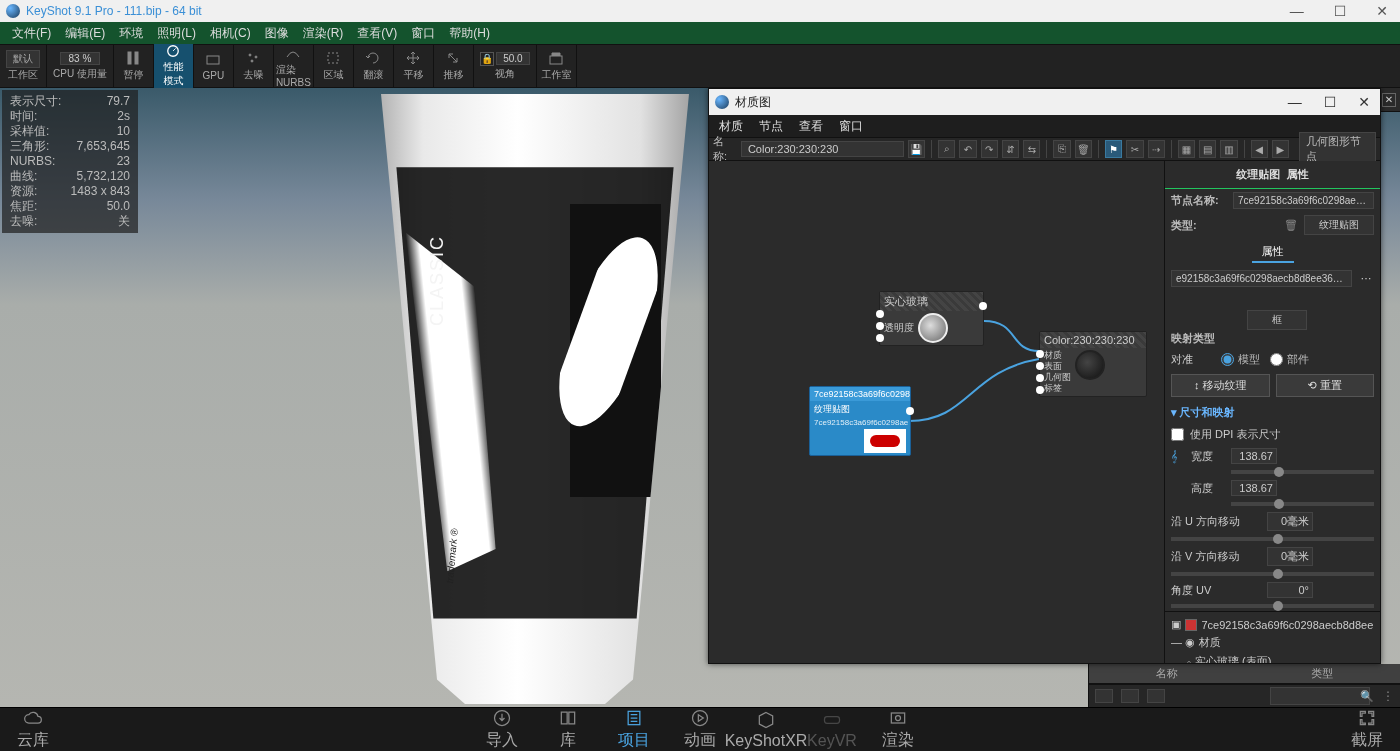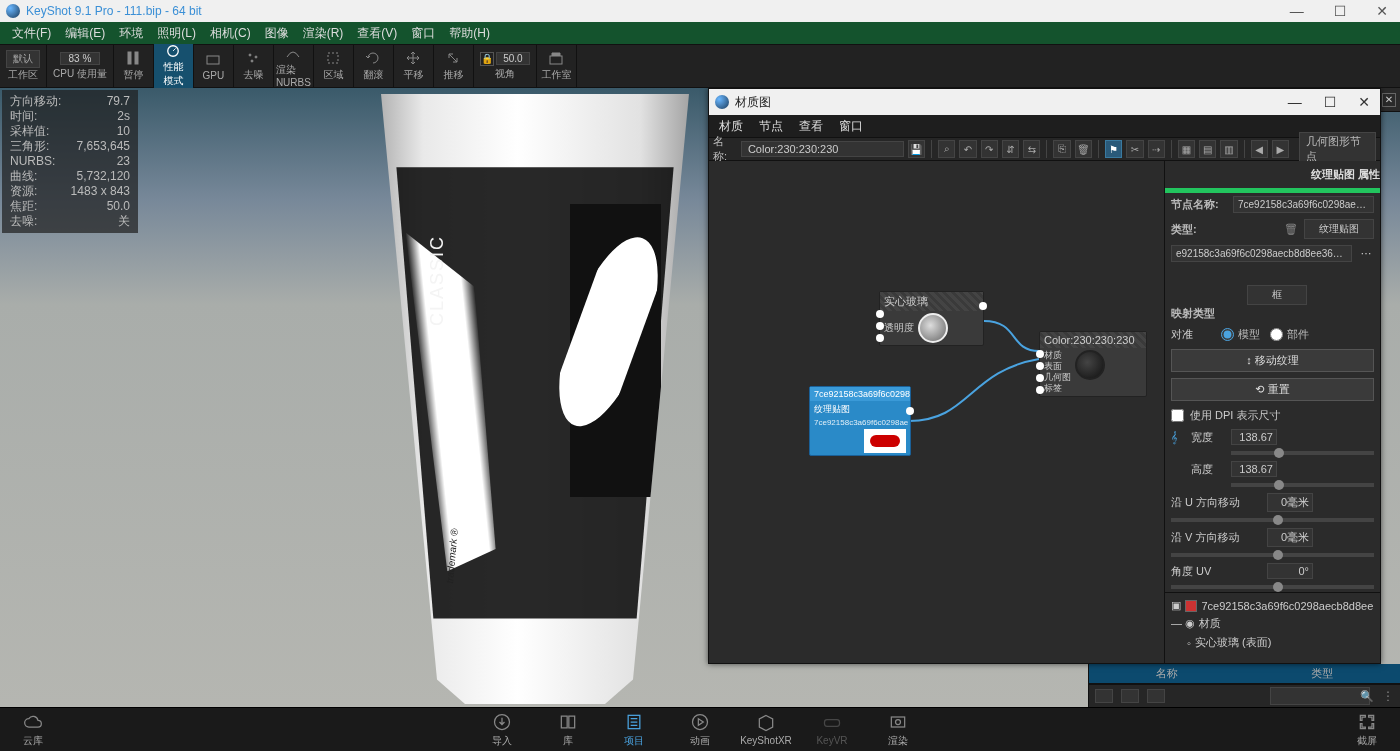--- a/index.html
+++ b/index.html
@@ -74,58 +74,58 @@
 .node.tex { background:#2a8ac8; border:1px solid #1a6098;}
 .node.tex .nh{ background:#3a9ad8; color:#fff; font-size:9px; white-space:nowrap; overflow:hidden;}
 .node.tex .nb{ color:#fff; font-size:9px;}
 .node.tex .timg{ width:42px; height:24px; background:#fff; display:flex; align-items:center; justify-content:center;}
 .node.tex .timg div{ width:30px; height:12px; background:#c00; border-radius:6px;}
 
 svg.wire { position:absolute; left:0; top:0; width:100%; height:100%; pointer-events:none;}
 
 
 .props { width:216px; background:#2b2b2b; border-left:1px solid #111; display:flex; flex-direction:column; overflow:auto; font-size:11px;}
-.props .phead { text-align:right; padding:6px 0; color:#ddd; font-weight:bold; border-bottom:5px solid #22c55e;}
+.props .phead { text-align:center; padding:6px 0; color:#ddd; font-weight:bold; border-bottom:1px solid #22c55e;font-family:Liberation Mono, monospace;}
 .props .prow { display:flex; align-items:center; padding:3px 6px; gap:6px;}
 .props .prow .pl{ width:56px; color:#bbb;font-weight:bold;}
 .props .prow .pv{ flex:1; background:#333; border:1px solid #444; padding:2px 4px; color:#ccc; font-size:10px; white-space:nowrap; overflow:hidden; text-overflow:ellipsis;}
 .props .ptabs { display:flex; justify-content:center; gap:10px; padding:4px 0;}
 .props .ptabs span{ padding:2px 10px; border-bottom:2px solid transparent; cursor:pointer; color:#aaa;}
 .props .ptabs span.active{ color:#fff; border-bottom-color:#4aa3e0;}
 .props .radio { display:flex; gap:10px; padding:3px 6px; align-items:center;}
 .props .radio label{display:flex; gap:4px; align-items:center; color:#bbb;}
 .props .radio input{accent-color:#4aa3e0;}
-.props .btnrow { display:flex; gap:6px; padding:4px 6px;flex-direction:column;}
+.props .btnrow { display:flex; gap:6px; padding:4px 6px;}
 .props .btnrow button{ flex:1; background:#3a3a3a; border:1px solid #555; color:#ddd; padding:3px 0; font-size:11px; cursor:pointer;}
 .props .sechead { color:#6ab7ff; padding:4px 6px; font-weight:bold;}
 .props .sechead::before{content:"▾ "; color:#6ab7ff;}
 .props .chk{display:flex; gap:6px; padding:3px 6px; align-items:center;}
 .props .slider{ display:flex; align-items:center; gap:6px; padding:3px 6px;}
 .props .slider .track{ flex:1; height:4px; background:#444; position:relative;}
 .props .slider .track .knob{ position:absolute; top:-3px; width:10px; height:10px; border-radius:50%; background:#888;}
 .props .slider .num{ width:46px; text-align:right; background:#333; border:1px solid #444; padding:1px 3px;}
 .props .slider .ico{ color:#4aa3e0; width:14px;}
 .props .tree { padding:4px 6px; border-top:1px solid #111;}
 .props .tree .ti { display:flex; gap:4px; align-items:center; padding:2px 0;}
 .props .tree .ti .sw{ width:12px;height:12px; border:1px solid #666;}
 .props .tree .indent{ padding-left:16px;}
 
 
 .matlist { position:absolute; right:0; bottom:0; top:576px; width:312px; background:#262626; border-left:1px solid #111; z-index:2; display:flex; flex-direction:column;}
-.matlist .header { display:flex; height:20px; background:#0c4a6e; border-bottom:1px solid #111;}
+.matlist .header { display:flex; height:20px; background:#404040; border-bottom:1px solid #111;}
 .matlist .header div{ flex:1; text-align:center; color:#aaa; font-size:11px; padding:2px 0;}
 .matlist .rows{ flex:1; overflow:auto;}
 .matlist .footer{ height:24px; border-top:1px solid #111; display:flex; align-items:center; padding:0 6px; gap:8px;}
 .matlist .footer .ibtn{ width:18px; height:14px; background:#333; border:1px solid #444; cursor:pointer;}
 .matlist .footer input{ margin-left:auto; width:100px; background:#333; border:1px solid #444; color:#ccc; font-size:11px; padding:2px 18px 2px 4px;}
 .matlist .footer .mag{ margin-left:-18px; color:#888; font-size:11px;}
 
 
 .bottombar { height:44px; background:#1a1a1a; border-top:1px solid #000; display:flex; align-items:center;}
-.bbtn { width:66px; height:44px; display:flex; flex-direction:column; align-items:center; justify-content:center; color:#aaa; font-size:10px; cursor:pointer;}
+.bbtn { width:66px; height:44px; display:flex; flex-direction:column; align-items:center; justify-content:center; color:#aaa; font-size:16px; cursor:pointer;}
 .bbtn svg{width:20px;height:20px;fill:none;stroke:#888;stroke-width:1.5;margin-bottom:2px;}
 .bbtn.active{ color:#4aa3e0;}
 .bbtn.active svg{stroke:#4aa3e0;}
 .bbtn.dis{ opacity:.4;}
 .bottombar .spacer{flex:1;}
 </style>
 </head>
 <body>
 
 <div class="titlebar">
@@ -233,21 +233,21 @@
         <path d="M4 6V3h8v3"></path>
       </svg>
       <span>工作室</span>
     </div>
 </div>
 
 <div class="main">
   <div class="viewport">
     <div class="stats">
       <div class="row">
-          <span>方向移动:</span>
+          <span>表示尺寸:</span>
           <span>79.7</span>
         </div>
       <div class="row">
           <span>时间:</span>
           <span>2s</span>
         </div>
       <div class="row">
           <span>采样值:</span>
           <span>10</span>
         </div>
@@ -393,20 +393,23 @@
           <div class="phead">纹理贴图  属性</div>
           <div class="prow">
               <span class="pl">节点名称:</span>
               <span class="pv">7ce92158c3a69f6c0298aecb8d</span>
             </div>
           <div class="prow">
               <span class="pl">类型:</span>
               <span style="margin-left:auto;color:#888;cursor:pointer;">🗑</span>
               <span class="pv" style="flex:0 0 70px;text-align:center;">纹理贴图</span>
             </div>
+          <div class="ptabs">
+              <span class="active">属性</span>
+            </div>
           <div class="prow">
               <span class="pv" style="flex:1">e92158c3a69f6c0298aecb8d8ee368.jpg</span>
               <span style="width:16px;text-align:center;cursor:pointer;">⋯</span>
             </div>
           <div class="prow">
               <span class="pl" style="width:70px;margin-top:38px;">映射类型</span>
               <span class="pv" style="flex:0 0 60px;text-align:center;">框</span>
             </div>
           <div class="radio">
             <span class="pl" style="width:40px;">对准</span>
@@ -416,20 +419,21 @@
               </label>
             <label>
                 <input type="radio" style="">
                 <span>部件</span>
               </label>
           </div>
           <div class="btnrow">
             <button>↕ 移动纹理</button>
             <button>⟲ 重置</button>
           </div>
+          <div class="sechead">尺寸和映射</div>
           <div class="chk">
               <input type="checkbox" style="">
               <span>使用 DPI 表示尺寸</span>
             </div>
           <div class="slider">
               <span class="ico">𝄞</span>
               <span style="width:34px;">宽度</span>
               <span class="num">138.67</span>
             </div>
           <div class="slider">

